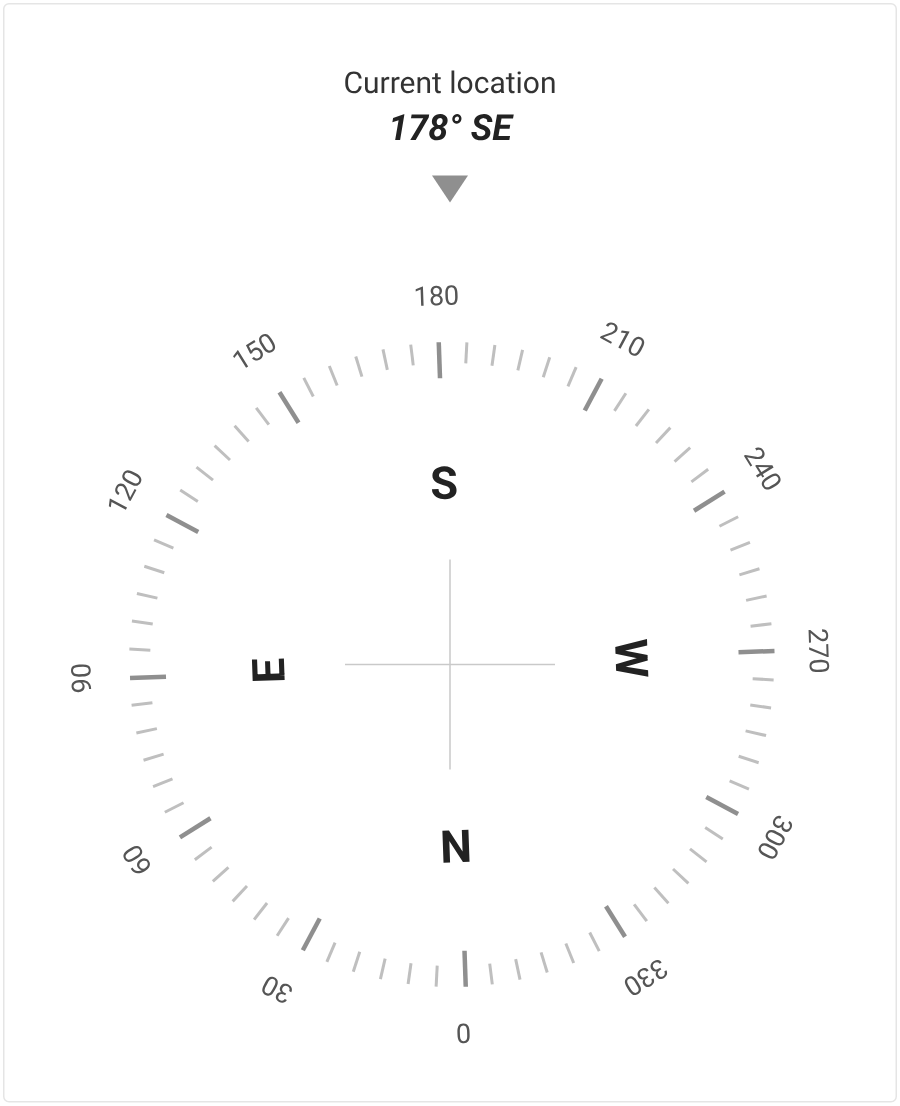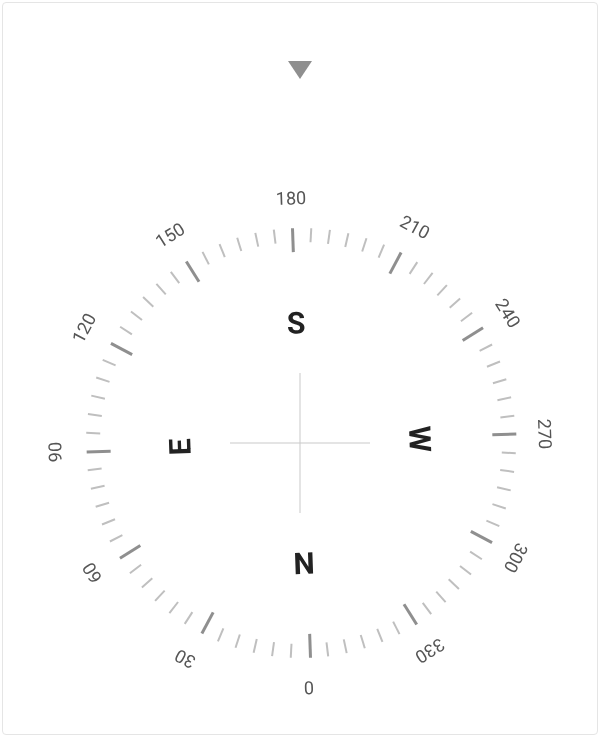--- a/index.html
+++ b/index.html
@@ -16,20 +16,22 @@
   .cardinal{position:absolute;left:50%;top:50%;font-size:30px;font-weight:700;color:#222;transform-origin:center center}
   .needle-h,.needle-v{position:absolute;left:50%;top:50%;background:#c9c9c9}
   .needle-h{width:140px;height:1px;transform:translate(-50%,-50%)}
   .needle-v{width:1px;height:140px;transform:translate(-50%,-50%)}
 </style>
 </head>
 <body>
 
 <div class="card">
   <div class="header">
+    <div class="loc">Current location</div>
+    <div class="bearing">178° SE</div>
     <div class="pointer"></div>
   </div>
 
   <div class="dial" id="dial">
     <div class="needle-h"></div>
     <div class="needle-v"></div>
   <div class="tick major" style="height: 24px; transform: rotate(178deg) translate(-50%, -215px);"></div>
       <div class="tick minor" style="height: 14px; transform: rotate(183deg) translate(-50%, -215px);"></div>
       <div class="tick minor" style="height: 14px; transform: rotate(188deg) translate(-50%, -215px);"></div>
       <div class="tick minor" style="height: 14px; transform: rotate(193deg) translate(-50%, -215px);"></div>

